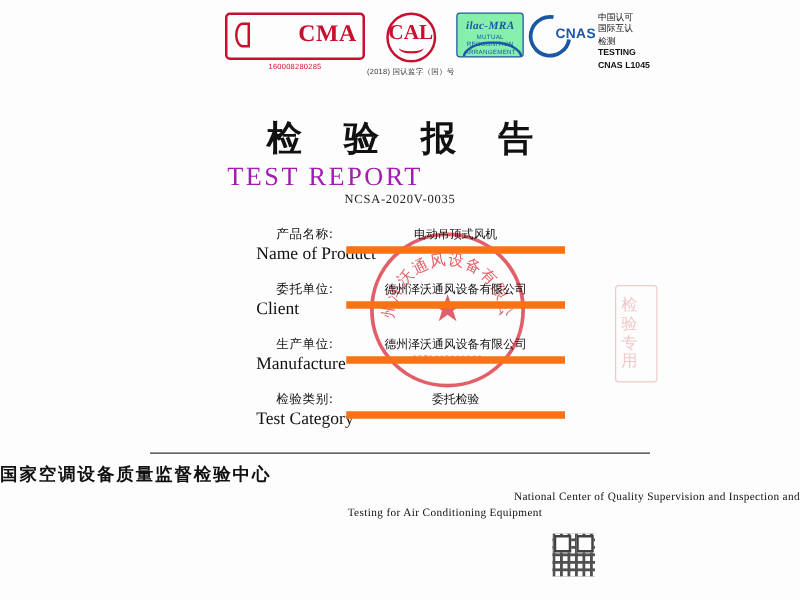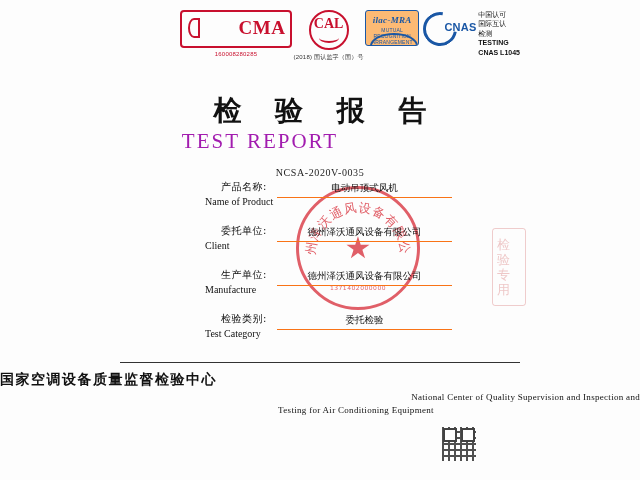--- a/index.html
+++ b/index.html
@@ -80,41 +80,41 @@
     border: 2px solid #c8102e;
     border-radius: 50%;
     margin: 0 auto;
     position: relative;
     color: #c8102e;
   }
   .cal-circle .cal-letter {
     position: absolute;
     left: 0; right: 0;
     top: 4px;
-    font-size: 14px;
+    font-size: 17px;
     font-weight: bold;
     font-family: "Liberation Serif", serif;
   }
   .cal-circle .cal-tail {
     position: absolute;
     left: 8px;
     bottom: 5px;
     width: 20px;
     height: 8px;
     border-bottom: 2px solid #c8102e;
     border-radius: 0 0 50% 50%;
   }
 
   
   .ilac-box {
     width: 52px;
     height: 34px;
     border: 1px solid #1a57a5;
     border-radius: 3px;
-    background: #fdba74;
+    background: #86efac;
     color: #1a57a5;
     position: relative;
     overflow: hidden;
   }
   .ilac-box .ilac-top {
     font-size: 9px;
     font-style: italic;
     font-weight: bold;
     margin-top: 4px;
     letter-spacing: 0.3px;
@@ -204,21 +204,20 @@
   .doc-no {
     position: absolute;
     top: 154px;
     left: 0;
     width: 640px;
     text-align: center;
     font-size: 10px;
     letter-spacing: 0.6px;
     color: #222;
     font-family: "Liberation Serif", serif;
-    margin-top: 13px;
   }
 
   
   .fields {
     position: absolute;
     top: 180px;
     left: 205px;
     width: 240px;
   }
   .field {
@@ -233,32 +232,32 @@
   }
   .field .lab-cn {
     font-size: 10px;
     letter-spacing: 0.5px;
     color: #111;
     font-family: "DejaVu Sans", sans-serif;
     white-space: nowrap;
     margin-left: 16px;
   }
   .field .lab-en {
-    font-size: 10px;
+    font-size: 14px;
     color: #111;
     margin-top: 2px;
     font-family: "Liberation Serif", serif;
     white-space: nowrap;
   }
   .field .value-wrap {
     position: absolute;
     left: 72px;
     top: 0;
     width: 175px;
-    border-bottom: 1px solid #f97316;
+    border-bottom: 6px solid #f97316;
     height: 17px;
     text-align: center;
   }
   .field .value {
     font-size: 9.5px;
     color: #111;
     font-family: "DejaVu Sans", sans-serif;
     line-height: 15px;
     white-space: nowrap;
   }

